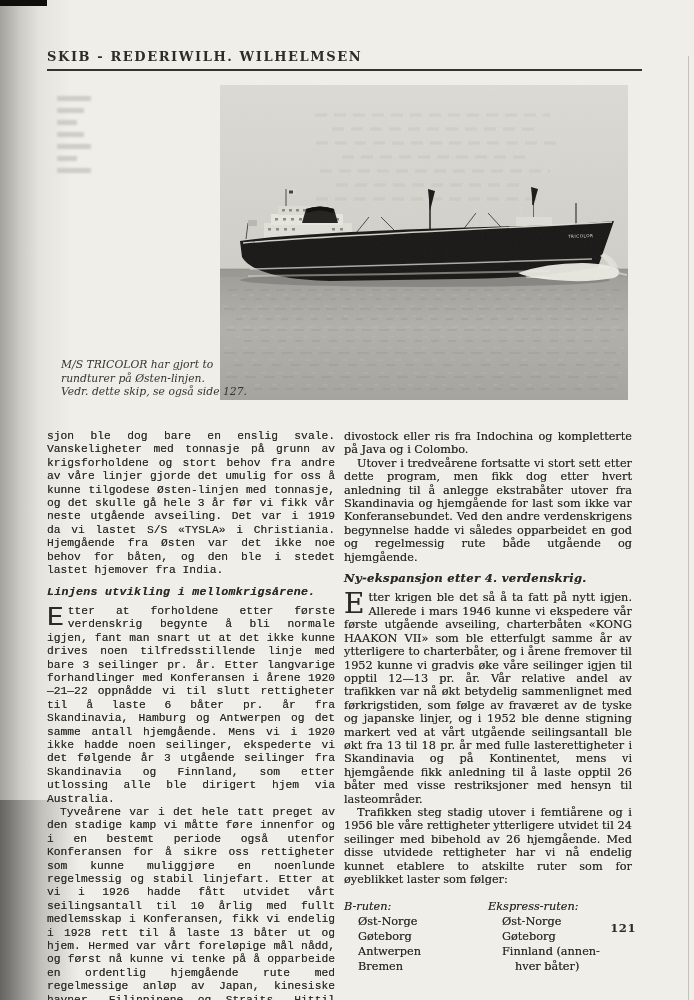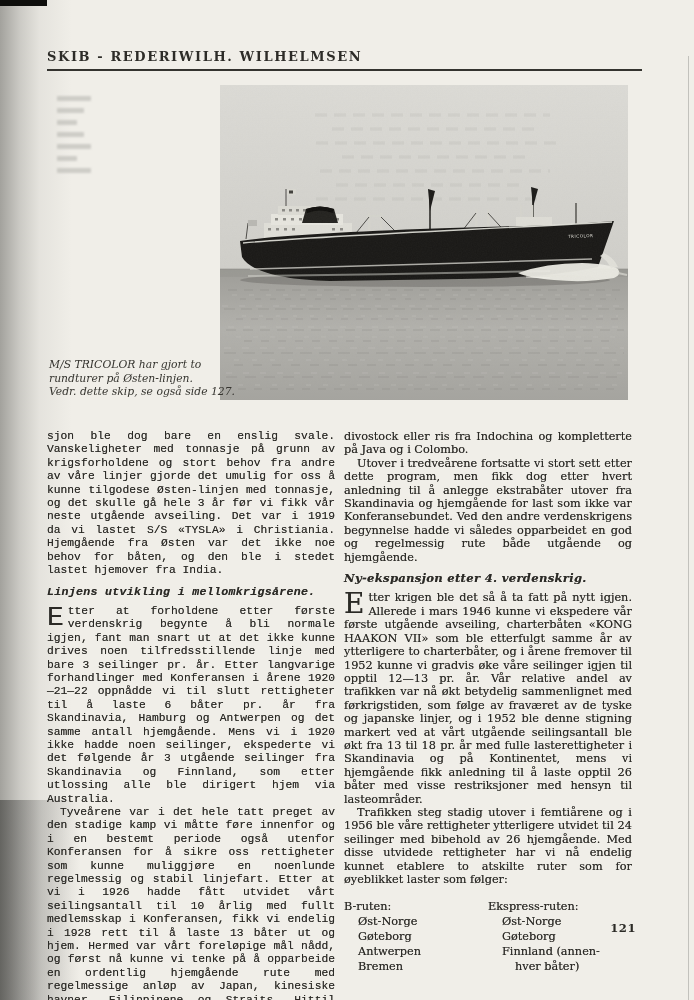--- a/index.html
+++ b/index.html
@@ -17,35 +17,35 @@
   .showthrough i{display:block;height:5px;background:#aeada8;}
   .showthrough i:nth-child(2n){width:78%;}
   .showthrough i:nth-child(3n){width:60%;}
   
   .running-head{position:absolute;left:47px;top:49px;width:595px;display:flex;justify-content:flex-start;
     font-size:13px;font-weight:bold;letter-spacing:1.6px;color:#2d2c28;}
   .head-rule{position:absolute;left:47px;top:69px;width:595px;height:2px;background:#34332f;}
   
   .photo{position:absolute;left:220px;top:85px;width:408px;height:315px;margin:0;}
   .photo svg{display:block;width:408px;height:315px;}
-  .caption{position:absolute;left:49px;top:358px;width:190px;font-style:italic;font-size:10.8px;
+  .caption{position:absolute;left:61px;top:358px;width:190px;font-style:italic;font-size:10.8px;
     line-height:13.6px;color:#35342f;}
   
   .col{position:absolute;top:430px;width:288px;font-size:11.3px;line-height:13.4px;text-align:justify;
     text-shadow:0 0 .4px rgba(43,42,38,.65);}
   .col-left{left:47px;font-family:Liberation Mono, monospace;}
   .col-right{left:344px;}
   .col p{margin:0;}
   .col p.indent{text-indent:13px;}
   .col h3{margin:8px 0 6px;font-size:11.6px;font-weight:600;font-style:italic;letter-spacing:.3px;}
   .dropcap{float:left;font-size:28px;line-height:22px;padding:2px 4px 0 0;}
   
   .routes{display:flex;margin-top:13px;line-height:15px;font-size:11.3px;}
   .route{width:144px;}
-  .route .route-title{}
+  .route .route-title{font-style:italic;}
   .route .route-item{padding-left:14px;}
   .route .route-item.wrap-indent{padding-left:27px;}
   .page-number{position:absolute;left:352px;top:921px;width:284px;text-align:right;
     font-size:11.6px;font-weight:bold;letter-spacing:.5px;}
 </style>
 </head>
 <body>
 
 <div class="page">
 

